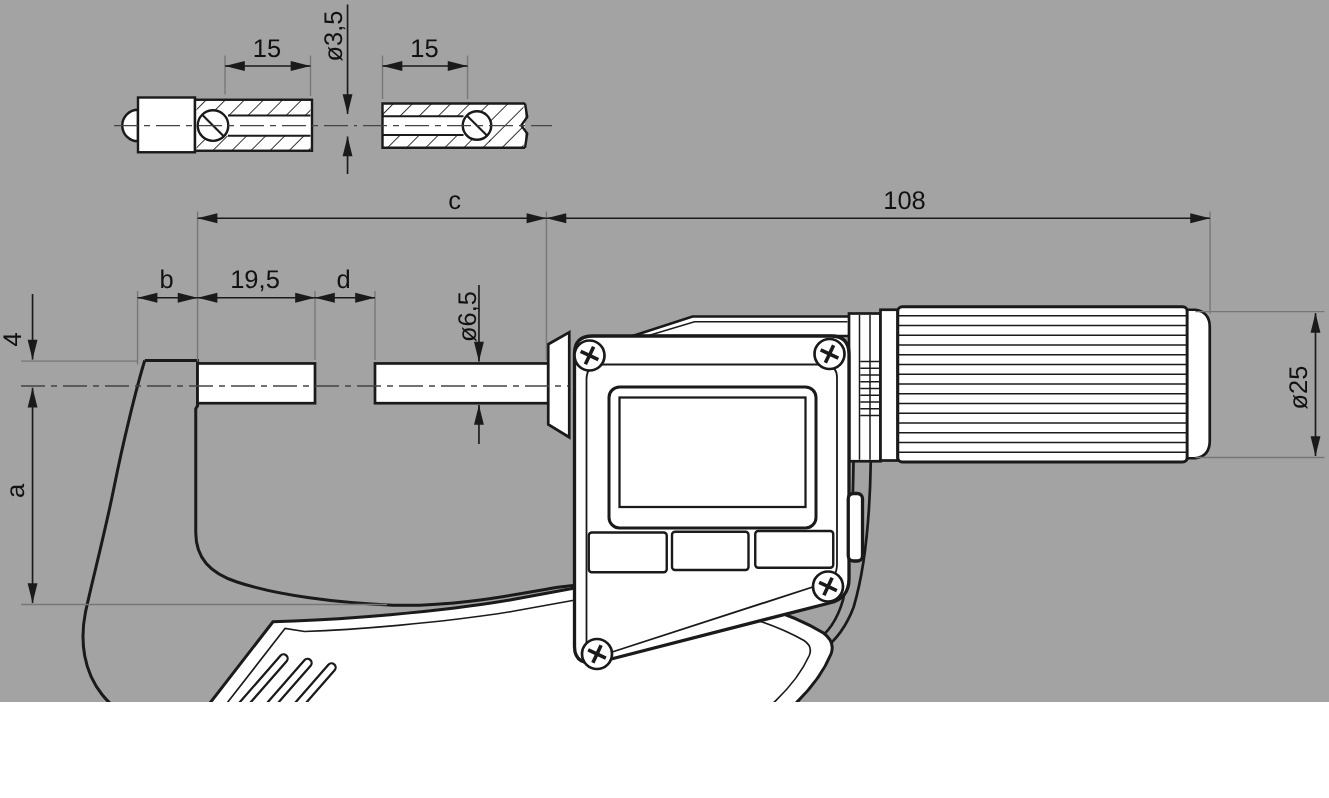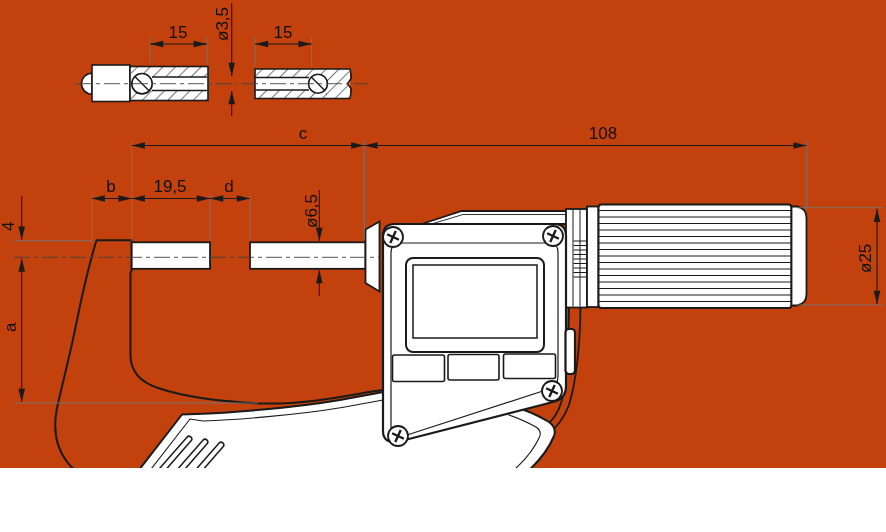--- a/index.html
+++ b/index.html
@@ -1,16 +1,16 @@
 <!DOCTYPE html>
 <html><head>
 <meta charset="utf-8">
 <style>
   html,body{margin:0;padding:0;background:#fff;}
-  .stage{position:relative;width:886px;height:468px;background:#c2410c;overflow:hidden;
+  .stage{position:relative;width:886px;height:468px;background:#a3a3a3;overflow:hidden;
          font-family:"Liberation Sans",sans-serif;}
   svg{display:block;}
   text{font-family:"Liberation Sans","DejaVu Sans",sans-serif;font-size:17px;fill:#111;}
 </style>
 </head>
 <body>
 
 <div class="stage">
 <svg width="886" height="532" viewBox="0 0 886 532">
   <defs>

